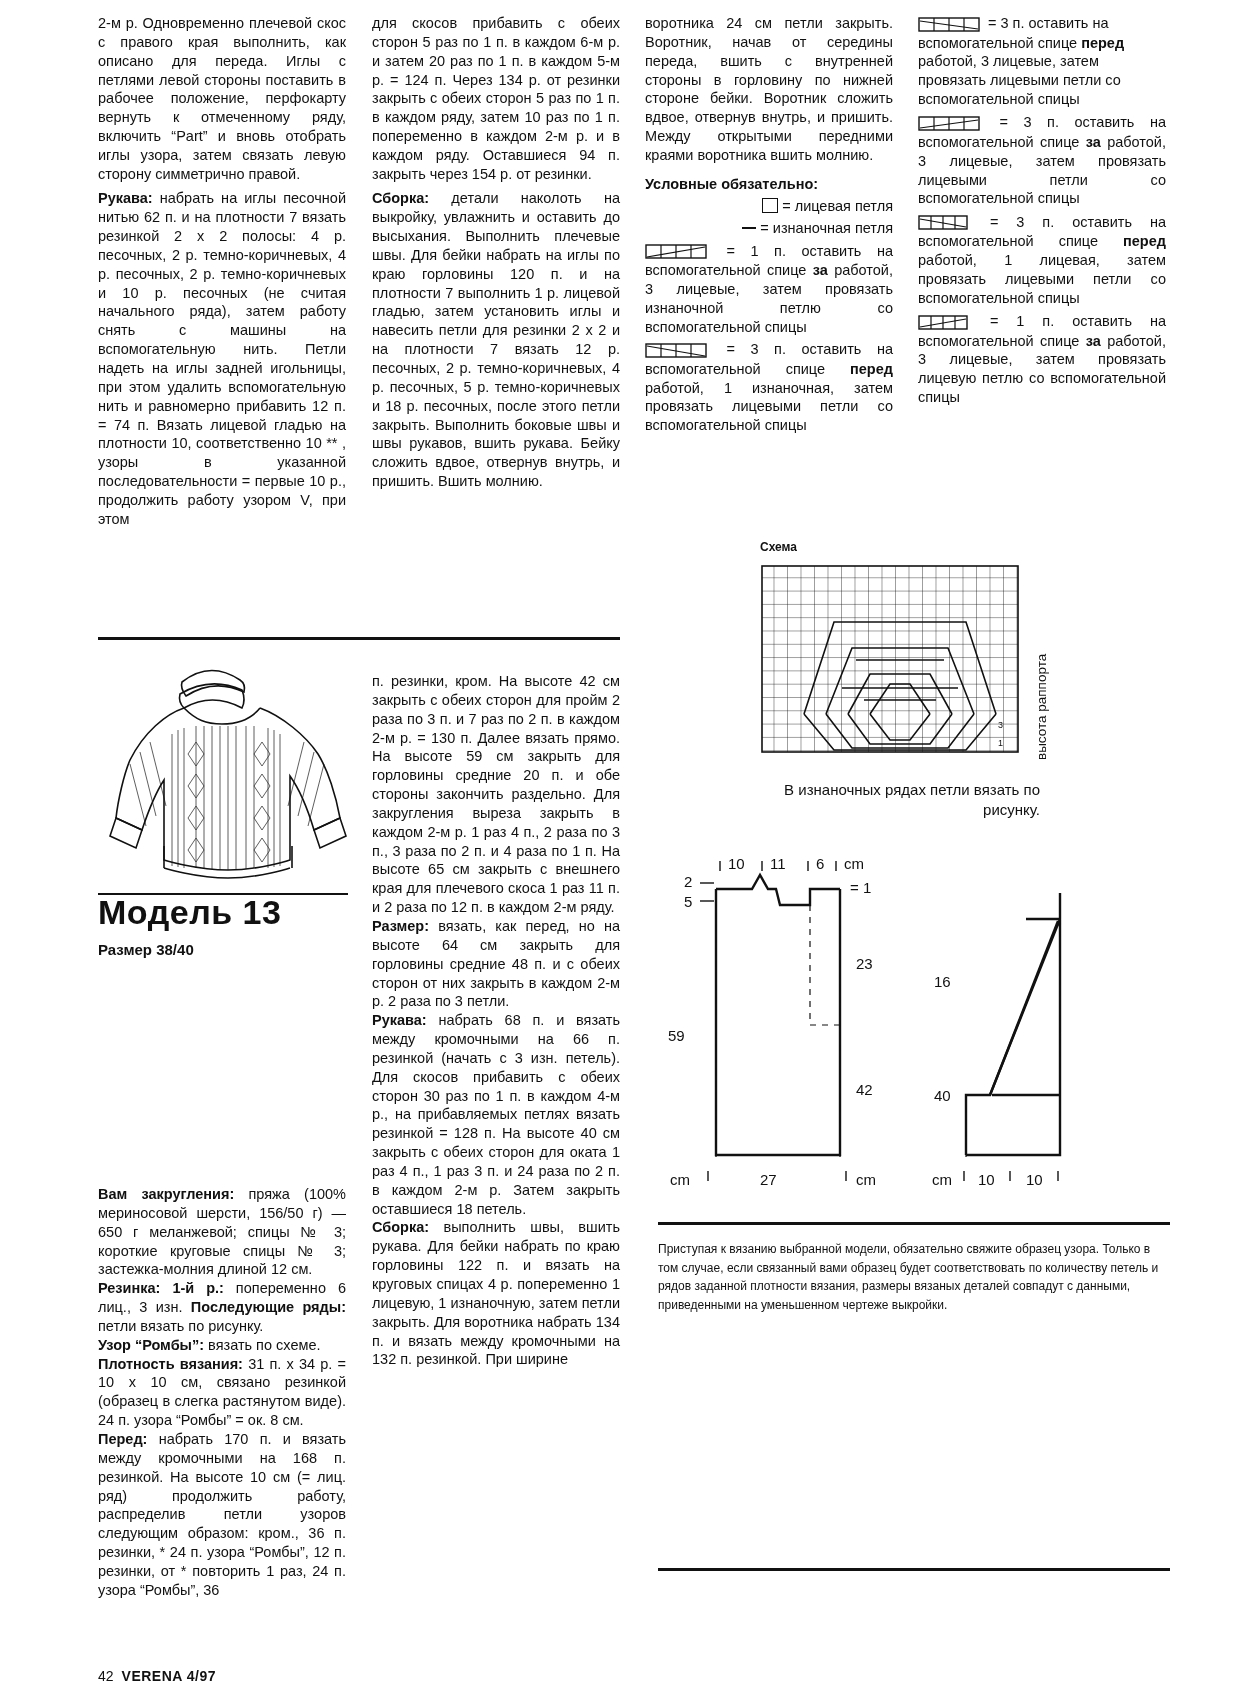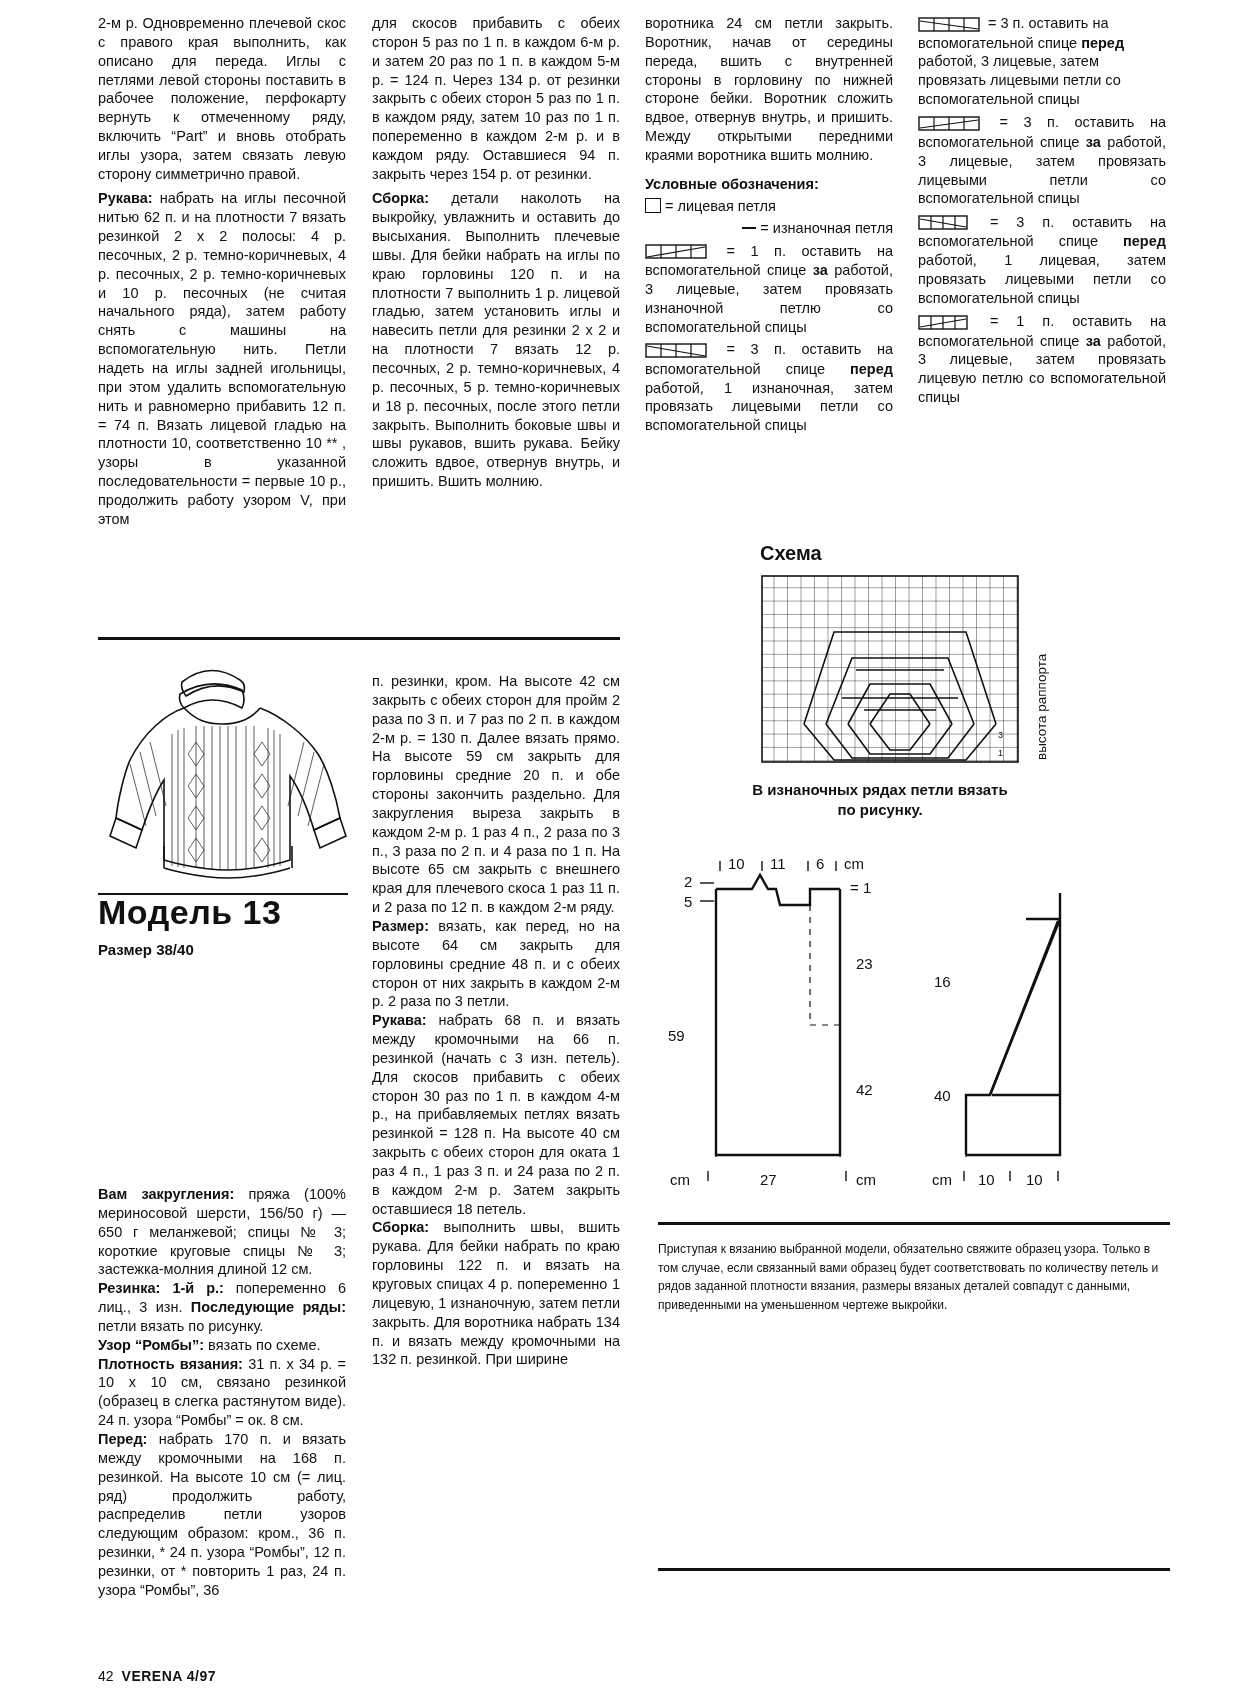--- a/index.html
+++ b/index.html
@@ -40,22 +40,22 @@
   
   .sym{display:inline-block;vertical-align:middle;margin-right:4px;}
   .symbox{
     display:inline-block;width:14px;height:13px;border:1.5px solid #111;vertical-align:-2px;
   }
   .symdash{display:inline-block;width:14px;height:0;border-top:2px solid #111;vertical-align:4px;}
   svg.symg{vertical-align:-3px;}
 
   
   #schema-wrap{position:absolute;left:760px;top:540px;width:300px;}
-  #schema-label{font-weight:bold;font-size:20px;margin-bottom:8px;}
-  #schema-note{position:absolute;left:750px;top:780px;width:260px;font-weight:bold;text-align:center;font-size:15px;line-height:1.35;}
+  #schema-label{font-weight:bold;font-size:12px;margin-bottom:8px;}
+  #schema-note{position:absolute;left:780px;top:780px;width:260px;font-weight:normal;text-align:right;font-size:15px;line-height:1.35;}
   .vlabel{
     position:absolute;left:1033px;top:560px;height:200px;
     writing-mode:vertical-rl;transform:rotate(180deg);
     font-size:13.5px;
   }
 
   
   #sweater{position:absolute;left:100px;top:650px;width:250px;height:230px;}
 
   
@@ -84,23 +84,23 @@
   </div>
 
   <div class="col" id="c2">
     <p>для скосов прибавить с обеих сторон 5 раз по 1 п. в каждом 6-м р. и затем 20 раз по 1 п. в каждом 5-м р. = 124 п. Через 134 р. от резинки закрыть с обеих сторон 5 раз по 1 п. в каждом ряду, затем 10 раз по 1 п. попеременно в каждом 2-м р. и в каждом ряду. Оставшиеся 94 п. закрыть через 154 р. от резинки.</p>
     <p style="margin-top:0.4em"><span class="b">Сборка:</span><span> детали наколоть на выкройку, увлажнить и оставить до высыхания. Выполнить плечевые швы. Для бейки набрать на иглы по краю горловины 120 п. и на плотности 7 выполнить 1 р. лицевой гладью, затем установить иглы и навесить петли для резинки 2 х 2 и на плотности 7 вязать 12 р. песочных, 2 р. темно-коричневых, 4 р. песочных, 5 р. темно-коричневых и 18 р. песочных, после этого петли закрыть. Выполнить боковые швы и швы рукавов, вшить рукава. Бейку сложить вдвое, отвернув внутрь, и пришить. Вшить молнию.</span></p>
   </div>
 
   <div class="col" id="c3">
     <p>воротника 24 см петли закрыть. Воротник, начав от середины переда, вшить с внутренней стороны в горловину по нижней стороне бейки. Воротник сложить вдвое, отвернув внутрь, и пришить. Между открытыми передними краями воротника вшить молнию.</p>
 
-    <p class="b" style="margin-top:0.7em;text-align:left">Условные обозначения:</p>
-
-    <p style="margin-top:0.25em;text-align:left">
+    <p class="b" style="margin-top:0.7em;text-align:left">Условные обязательно:</p>
+
+    <p style="margin-top:0.25em;text-align:right">
       <span class="symbox"></span>
       <span>= лицевая петля</span>
     </p>
 
     <p style="margin-top:0.2em;text-align:right">
       <span class="symdash"></span>
       <span>= изнаночная петля</span>
     </p>
 
     <p style="margin-top:0.25em">

